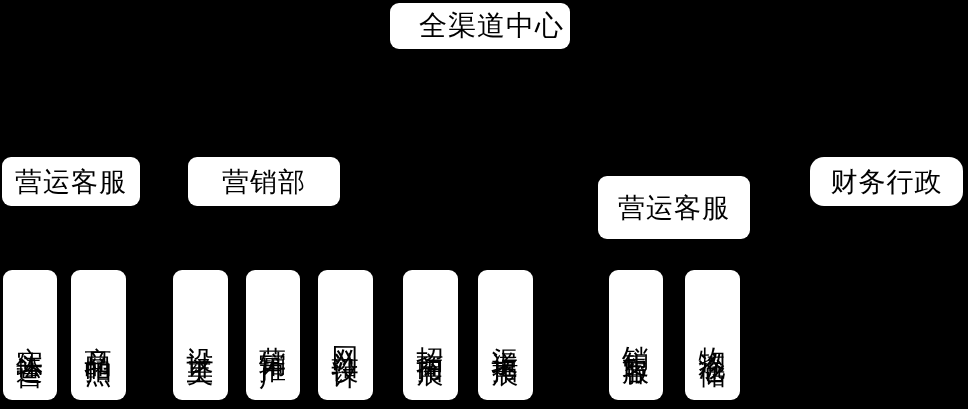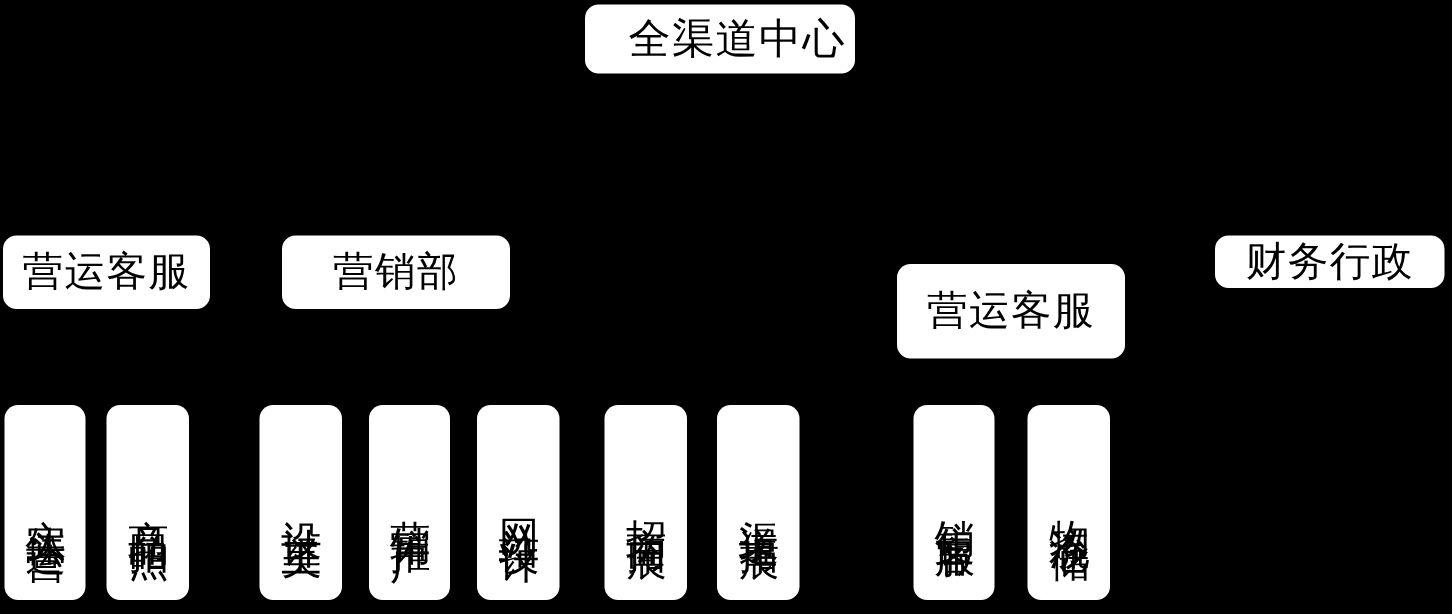--- a/index.html
+++ b/index.html
@@ -53,21 +53,21 @@
 
   <div class="node h-node root-node" style="left:390px; top:3px; width:180px; height:46px;">全渠道中心</div>
 
   <div class="node h-node" style="left:2px; top:157px; width:138px; height:49px;">营运客服</div>
 
   <div class="node h-node" style="left:188px; top:157px; width:152px; height:49px;">营销部</div>
 
 
   <div class="node h-node" style="left:598px; top:157px; width:152px; height:63px;margin-top:19px;">营运客服</div>
 
-  <div class="node h-node" style="left:810px; top:157px; width:153px; height:35px;">财务行政</div>
+  <div class="node h-node" style="left:810px; top:157px; width:153px; height:49px;border-radius:14px;">财务行政</div>
 
   <div class="node v-node" style="left:3px; top:270px; width:54px; height:130px;">实体运营</div>
 
   <div class="node v-node" style="left:71px; top:270px; width:55px; height:130px;">商品拍照</div>
 
   <div class="node v-node" style="left:173px; top:270px; width:55px; height:130px;">设计美工</div>
 
   <div class="node v-node" style="left:246px; top:270px; width:54px; height:130px;">营销推广</div>
 
   <div class="node v-node" style="left:318px; top:270px; width:55px; height:130px;">网站设计</div>

